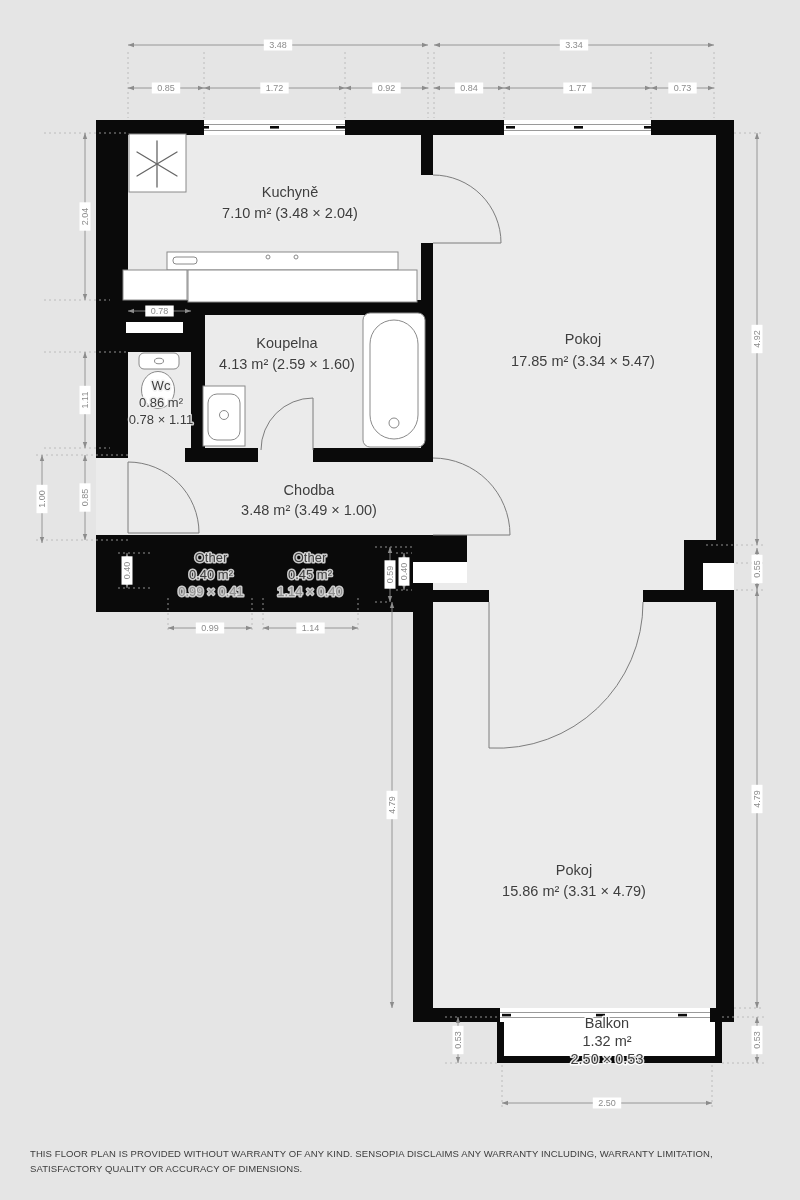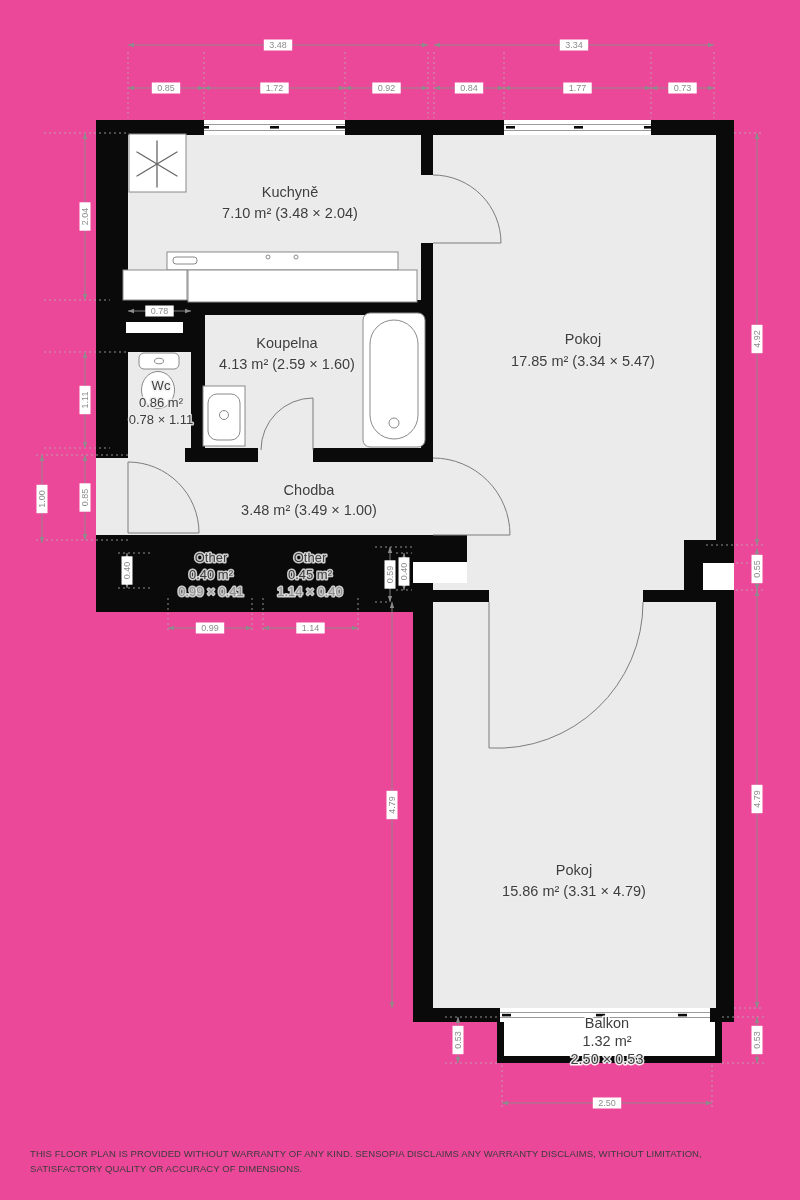--- a/index.html
+++ b/index.html
@@ -1,16 +1,16 @@
 <!DOCTYPE html>
 <html><head>
 <meta charset="utf-8">
 <style>
   html,body{margin:0;padding:0;background:#fff;}
-  .stage{position:relative;width:800px;height:1200px;background:#ec4899;overflow:hidden;
+  .stage{position:relative;width:800px;height:1200px;background:#e5e5e5;overflow:hidden;
          font-family:"Liberation Sans",sans-serif;}
   svg{position:absolute;left:0;top:0;}
   .wall{fill:#0a0a0a;}
   .floor{fill:#ebebeb;}
   .open{fill:#ffffff;}
   .glaze{stroke:#9a9a9a;stroke-width:1;fill:none;}
   .wtick{fill:#0a0a0a;}
   .fixture{fill:#ffffff;stroke:#8a8a8a;stroke-width:1;}
   .fixline{stroke:#666666;stroke-width:1.3;fill:none;stroke-linecap:round;}
   .door{stroke:#7d7d7d;stroke-width:1;fill:none;}
@@ -466,14 +466,14 @@
           <text x="574" y="896" class="rline lg">15.86 m² (3.31 × 4.79)</text>
         </g>
         <g class="r-balkon">
           <text x="607" y="1028" class="rname lg">Balkon</text>
           <text x="607" y="1046" class="rline lg">1.32 m²</text>
           <text x="607" y="1064" class="rline lg">2.50 × 0.53</text>
         </g>
       </g>
 </svg>
 
-<div class="disclaimer">THIS FLOOR PLAN IS PROVIDED WITHOUT WARRANTY OF ANY KIND. SENSOPIA DISCLAIMS ANY WARRANTY DISCLAIMS, WITHOUT LIMITATION, SATISFACTORY QUALITY OR ACCURACY OF DIMENSIONS.</div>
+<div class="disclaimer">THIS FLOOR PLAN IS PROVIDED WITHOUT WARRANTY OF ANY KIND. SENSOPIA DISCLAIMS ANY WARRANTY INCLUDING, WARRANTY LIMITATION, SATISFACTORY QUALITY OR ACCURACY OF DIMENSIONS.</div>
 </div>
 
 </body></html>

